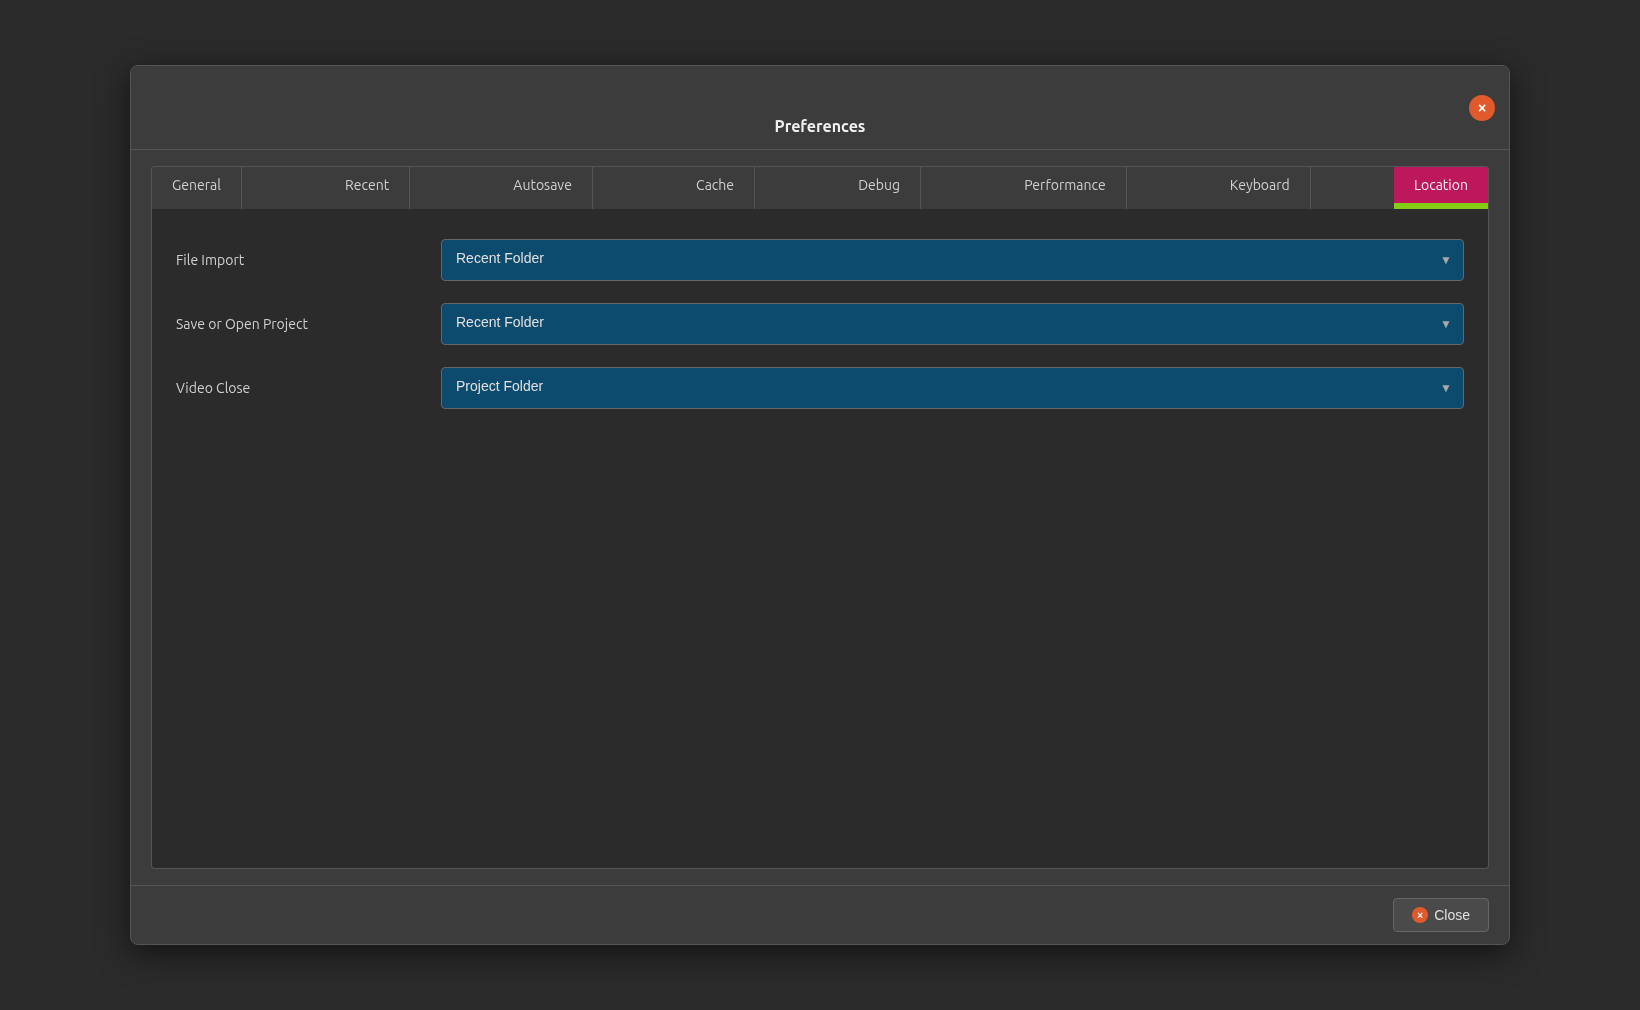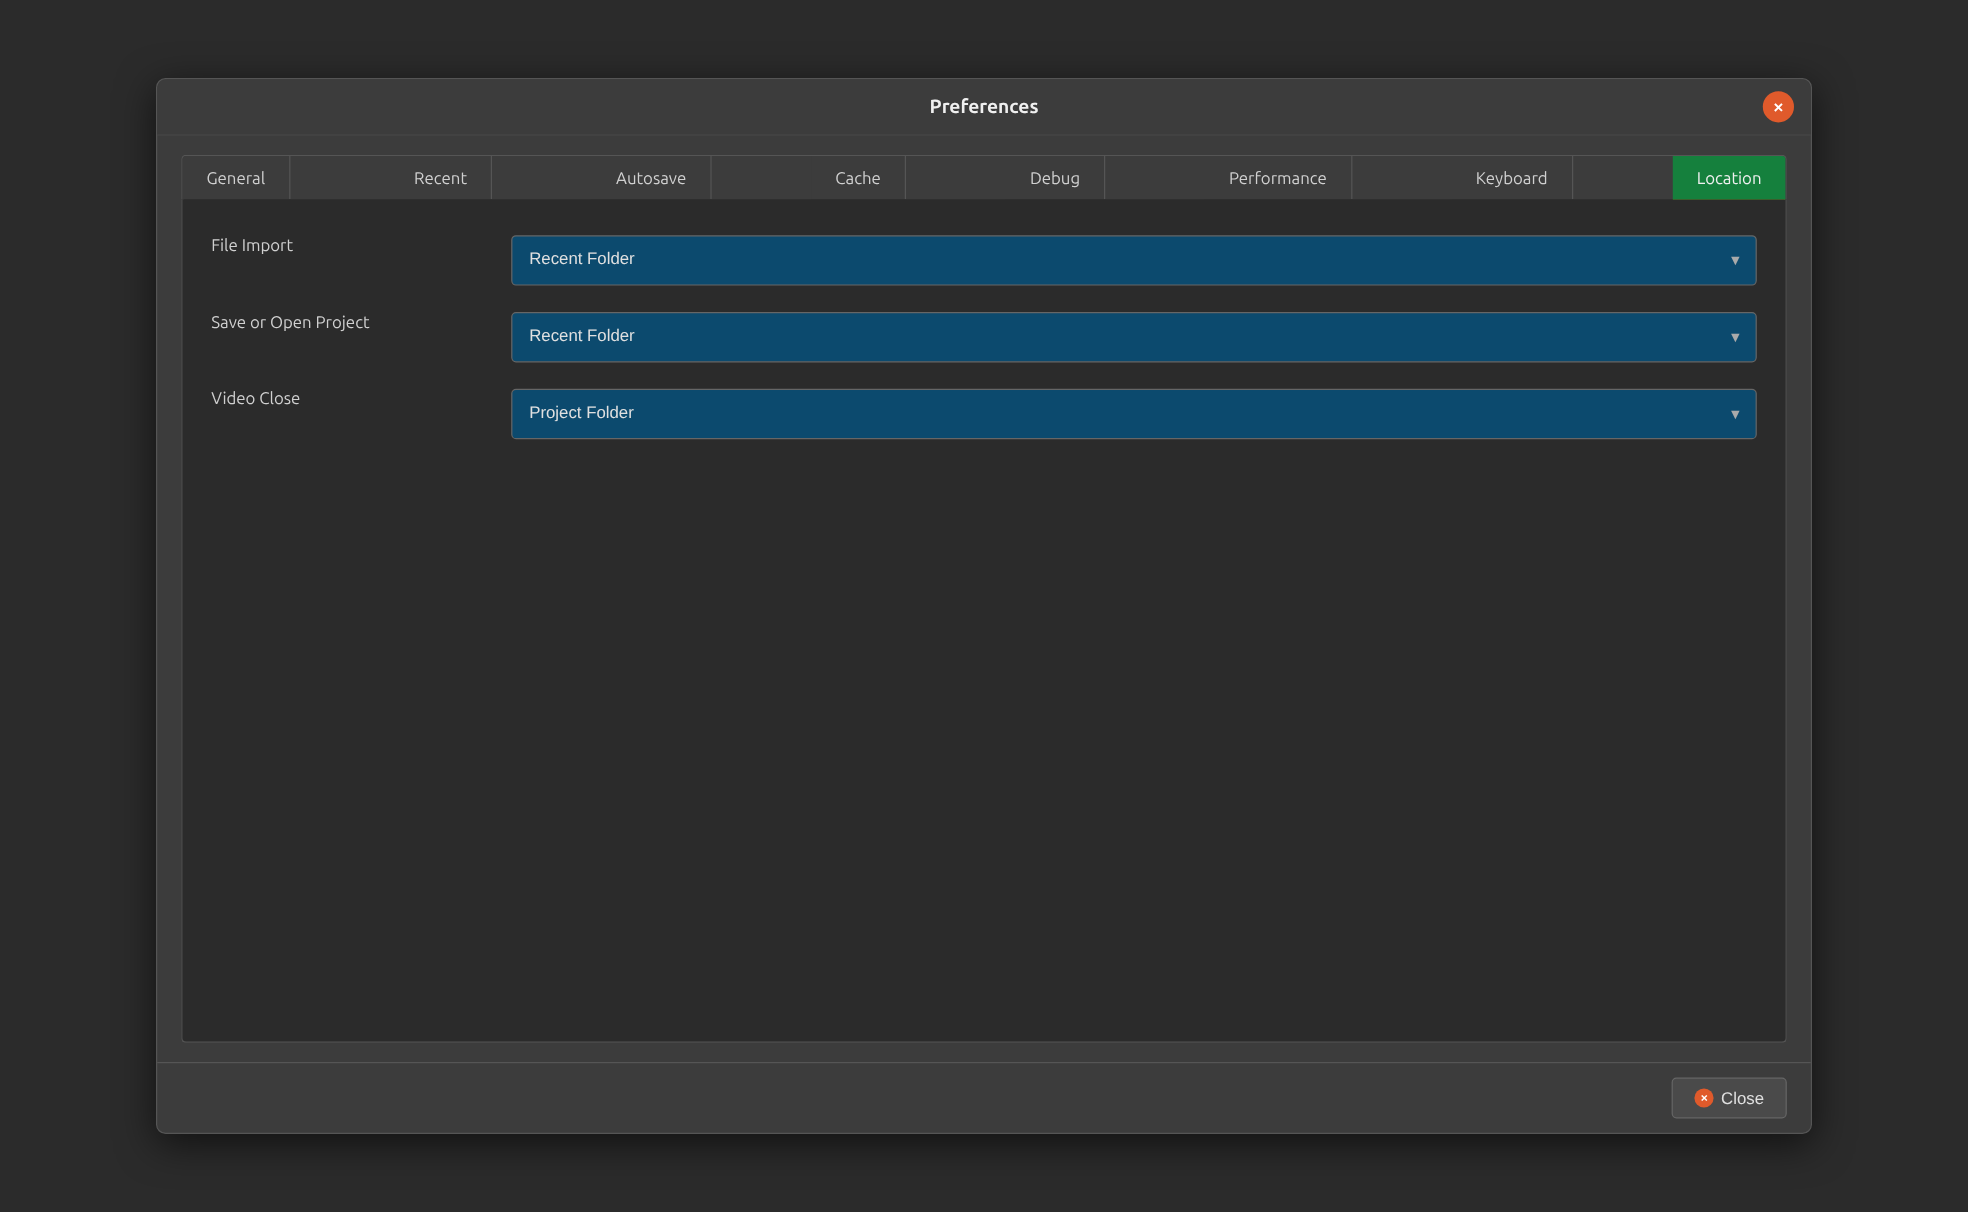--- a/index.html
+++ b/index.html
@@ -39,20 +39,21 @@
       align-items: center;
       justify-content: center;
       border-radius: 8px 8px 0 0;
       position: relative;
     }
 
     .dialog-title {
       font-size: 16px;
       font-weight: bold;
       color: #f0f0f0;
+      margin-top: 37px;
     }
 
     .close-btn-header {
       position: absolute;
       right: 14px;
       top: 50%;
       transform: translateY(-50%);
       width: 26px;
       height: 26px;
       background: #e05a2b;
@@ -108,42 +109,43 @@
       font-size: 14px;
       white-space: nowrap;
       user-select: none;
     }
 
     .tab:last-child {
       border-right: none;
     }
 
     .tab.active {
-      background: #15803d;
+      background: #be185d;
       color: #f0f0f0;
-      border-bottom: 1px solid #84cc16;
+      border-bottom: 7px solid #84cc16;
       margin-bottom: -1px;
       position: relative;
       z-index: 1;
     }
 
     .tab-content {
       background: #2b2b2b;
       border: 1px solid #555;
       border-top: none;
       padding: 30px 24px;
       flex: 1;
       border-radius: 0 0 4px 4px;
       min-height: 600px;
     }
 
     .form-row {
       display: flex;
-      align-items: flex-start;
+      align-items: center;
       margin-bottom: 22px;
+      gap: 15px;
     }
 
     .form-label {
       width: 250px;
       color: #d0d0d0;
       font-size: 14px;
     }
 
     .form-select-wrapper {
       flex: 1;

